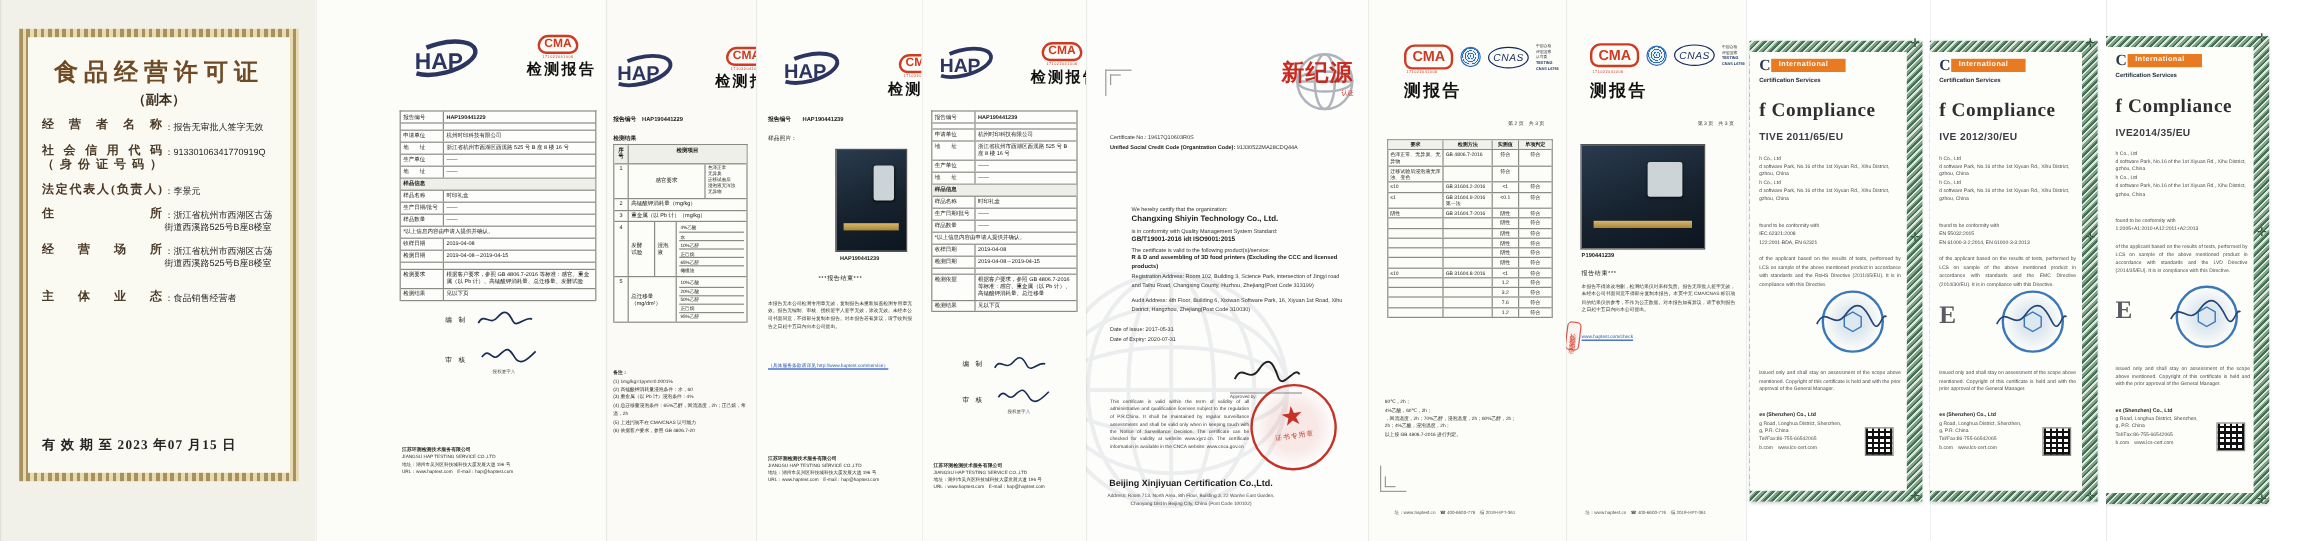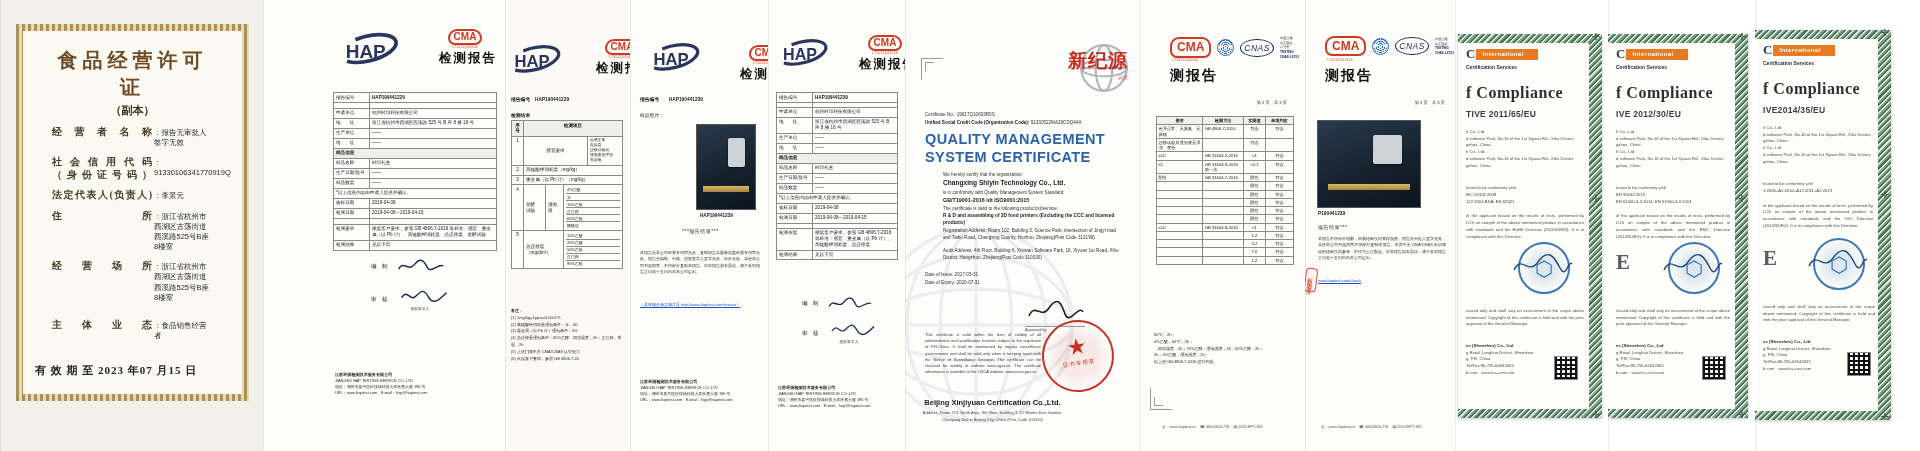--- a/index.html
+++ b/index.html
@@ -4,21 +4,21 @@
 <style>
 *{margin:0;padding:0;box-sizing:border-box}
 html,body{width:1920px;height:451px}
 body{position:relative;overflow:hidden;background:#fff;font-family:"Liberation Sans","DejaVu Sans",sans-serif;color:#222}
 .doc{position:absolute;top:0;height:451px;overflow:hidden;background:#fcfcf9;box-shadow:inset 1px 0 0 rgba(0,0,0,.07)}
 .abs{position:absolute}
 .pre{white-space:pre-line}
 
 .doc1{background:#f2f1e9}
 .license{position:absolute;left:16px;right:14px;top:24px;bottom:50px;border:7px solid transparent;
- background:linear-gradient(#fbfaf2,#fbfaf2) padding-box,repeating-linear-gradient(90deg,#a8915c 0 3px,#e7dbb4 3px 6px) border-box;padding:16px 29px}
+ background:linear-gradient(#fbfaf2,#fbfaf2) padding-box,repeating-linear-gradient(90deg,#a8915c 0 3px,#e7dbb4 3px 6px) border-box;padding:16px 12px}
 .lic-title{font-family:"Liberation Serif",serif;font-size:20px;font-weight:bold;color:#6e4a26;text-align:center;letter-spacing:5px}
 .lic-sub{text-align:center;font-size:11px;color:#3a2d1c;margin-top:2px;font-weight:bold;font-family:"Liberation Serif",serif}
 .lic-row{display:flex;margin-top:8px}
 .lic-label{width:100px;flex:none;font-family:"Liberation Serif",serif;font-weight:bold;color:#4a3a28;font-size:10px;line-height:1.25;text-align:justify;text-align-last:justify;white-space:pre-line}
 .lic-value{font-size:7.5px;color:#1e1e1e;line-height:1.35;padding-top:2px;margin-left:2px}
 .lic-valid{position:absolute;bottom:16px;left:12px;font-family:"Liberation Serif",serif;font-weight:bold;font-size:11px;color:#242424;letter-spacing:1px}
 .lic-footer{position:absolute;bottom:16px;left:0;right:0;text-align:center;font-family:"Liberation Serif",serif;font-weight:bold;font-size:10px;color:#5a5c22;letter-spacing:1px}
 
 .haplogo{position:absolute}
 .cma-box{position:absolute;text-align:center;width:52px}
@@ -447,24 +447,20 @@
           <ellipse cx="50" cy="50" rx="44" ry="16"></ellipse>
           <ellipse cx="50" cy="50" rx="16" ry="44"></ellipse>
           <path d="M6,50h88"></path>
         </g>
     </svg>
     <span class="brand-cn" style="position:relative">新纪源</span>
     <div class="brand-sub" style="position:relative">认证</div>
   </div>
   <div class="abs qsmall" style="left:20px;top:112px"><span>Certificate No.:</span> <span>19617Q10603R0S</span></div>
   <div class="abs qsmall" style="left:20px;top:120px"><span class="qbold">Unified Social Credit Code (Organization Code):</span> <span>91330522MA28CDQ44A</span></div>
-  <div class="abs" style="left:20px;top:130px">
-    <div class="qtitle">QUALITY MANAGEMENT</div>
-    <div class="qtitle">SYSTEM CERTIFICATE</div>
-  </div>
   <div class="abs qsmall" style="left:38px;top:172px">We hereby certify that the organization:</div>
   <div class="abs" style="left:38px;top:179px;font-size:6.6px;font-weight:bold;color:#1c1c1c">Changxing Shiyin Technology Co., Ltd.</div>
   <div class="abs qsmall" style="left:38px;top:190px">is in conformity with Quality Management System Standard:</div>
   <div class="abs" style="left:38px;top:197px;font-size:5.4px;font-weight:bold;color:#1c1c1c">GB/T19001-2016 idt ISO9001:2015</div>
   <div class="abs qsmall" style="left:38px;top:206px">The certificate is valid to the following product(s)/service:</div>
   <div class="abs" style="left:38px;top:213px;width:180px;font-size:4.8px;font-weight:bold;color:#1c1c1c;line-height:1.4">R &amp; D and assembling of 3D food printers (Excluding the CCC and licensed products)</div>
   <div class="abs qsmall" style="left:38px;top:228px;width:182px;line-height:1.5">Registration Address: Room 102, Building 3, Science Park, intersection of Jingyi road and Taihu Road, Changxing County, Huzhou, Zhejiang(Post Code 313199)</div>
   <div class="abs qsmall" style="left:38px;top:248px;width:182px;line-height:1.5">Audit Address: 4th Floor, Building 6, Xixiwan Software Park, 16, Xiyuan 1st Road, Xihu District, Hangzhou, Zhejiang(Post Code 310030)</div>
   <div class="abs qsmall" style="left:20px;top:272px">Date of Issue:  2017-05-31</div>
   <div class="abs qsmall" style="left:20px;top:280px">Date of Expiry:  2020-07-31</div>

